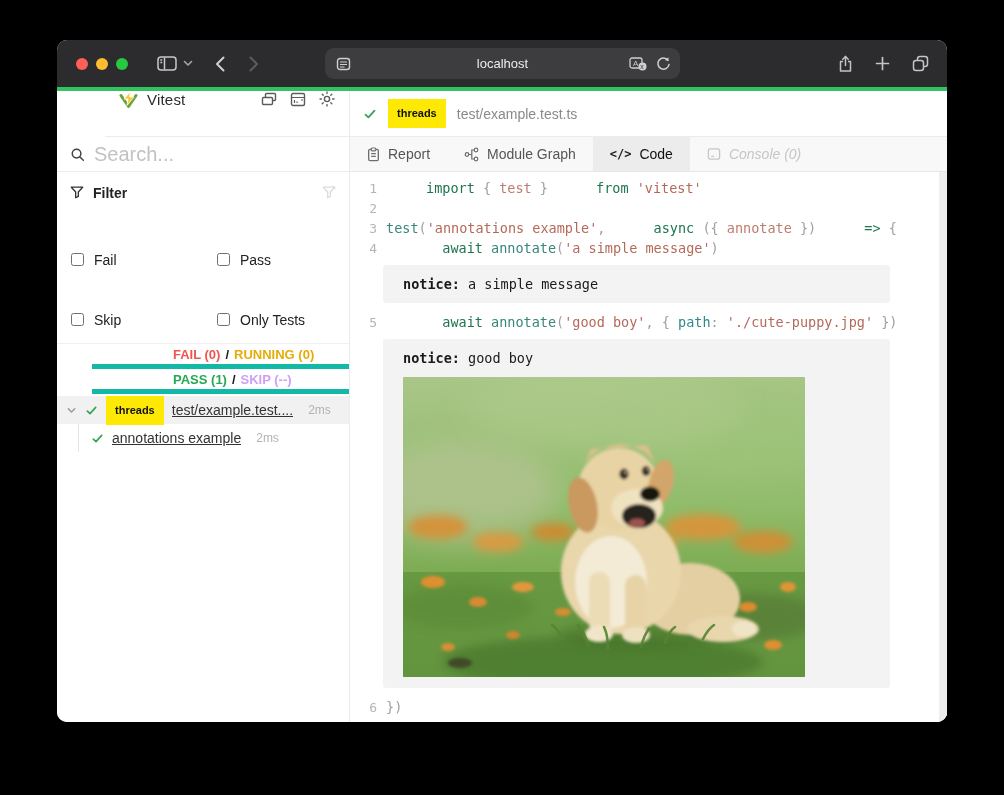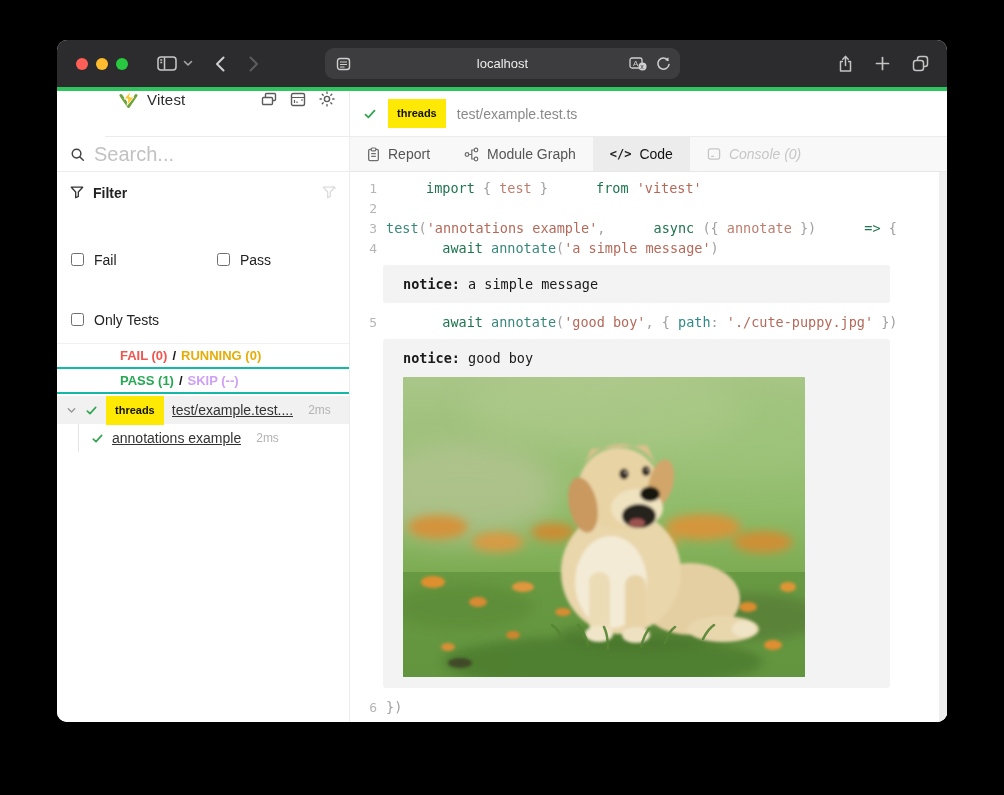--- a/index.html
+++ b/index.html
@@ -38,22 +38,22 @@
 
   .sb-filter { padding:13px 13px 8px; }
   .filter-head { display:flex; align-items:flex-start; gap:9px; height:22px; }
   .filter-label { font-weight:700; font-size:14px; color:#222; }
   .filter-head .dim-icon { margin-left:auto; }
   .filter-grid { display:grid; grid-template-columns:146px 1fr; row-gap:2px; padding:8px 0 2px 1px; }
   .chk-item { display:flex; align-items:center; gap:10px; height:27px; font-size:14px; color:#222; cursor:default;margin-top:31px; }
   .chk-box { width:13px; height:13px; border:1.5px solid #6f6f6f; border-radius:2.5px; background:#fff; flex:none; }
 
   .sb-stats { border-top:1px solid #f0f0f0; }
-  .stat-row { height:25px; border-bottom:2px solid #14b8a6; display:flex; align-items:center; gap:5px;
-    padding-left:63px; font-size:13px; font-weight:700; }
+  .stat-row { height:25px; border-bottom:5px solid #14b8a6; display:flex; align-items:center; gap:5px;
+    padding-left:81px; font-size:13px; font-weight:700;margin-left:35px; }
   .st-fail { color:var(--fail-red); } .st-run { color:var(--running-amber); }
   .st-pass { color:var(--pass-green); } .st-skip { color:var(--skip-purple); }
   .st-sep { color:#1a1a1a; }
 
   .tree { padding-top:2px; }
   .tree-row { height:28px; display:flex; align-items:center; font-size:14px; color:#333; padding:0 10px 0 9px; }
   .tree-row.selected { background:#f1f1f1; }
   .tree-row .time { color:#b3b3b3; font-size:12px; margin-left:7px; flex:none; }
   .tree-name { white-space:nowrap; overflow:hidden; min-width:0;text-decoration:underline; }
   .badge { background:var(--badge-yellow); color:#111; font-size:11px; font-weight:700;
@@ -255,20 +255,24 @@
           </span>
         </div>
         <div class="filter-grid">
           <div class="chk-item">
             <span class="chk-box"></span>
             <span>Fail</span>
           </div>
           <div class="chk-item">
             <span class="chk-box"></span>
             <span>Pass</span>
+          </div>
+          <div class="chk-item">
+            <span class="chk-box"></span>
+            <span>Skip</span>
           </div>
           <div class="chk-item">
             <span class="chk-box"></span>
             <span>Only Tests</span>
           </div>
         </div>
       </div>
 
       <div class="sb-stats">
         <div class="stat-row">

